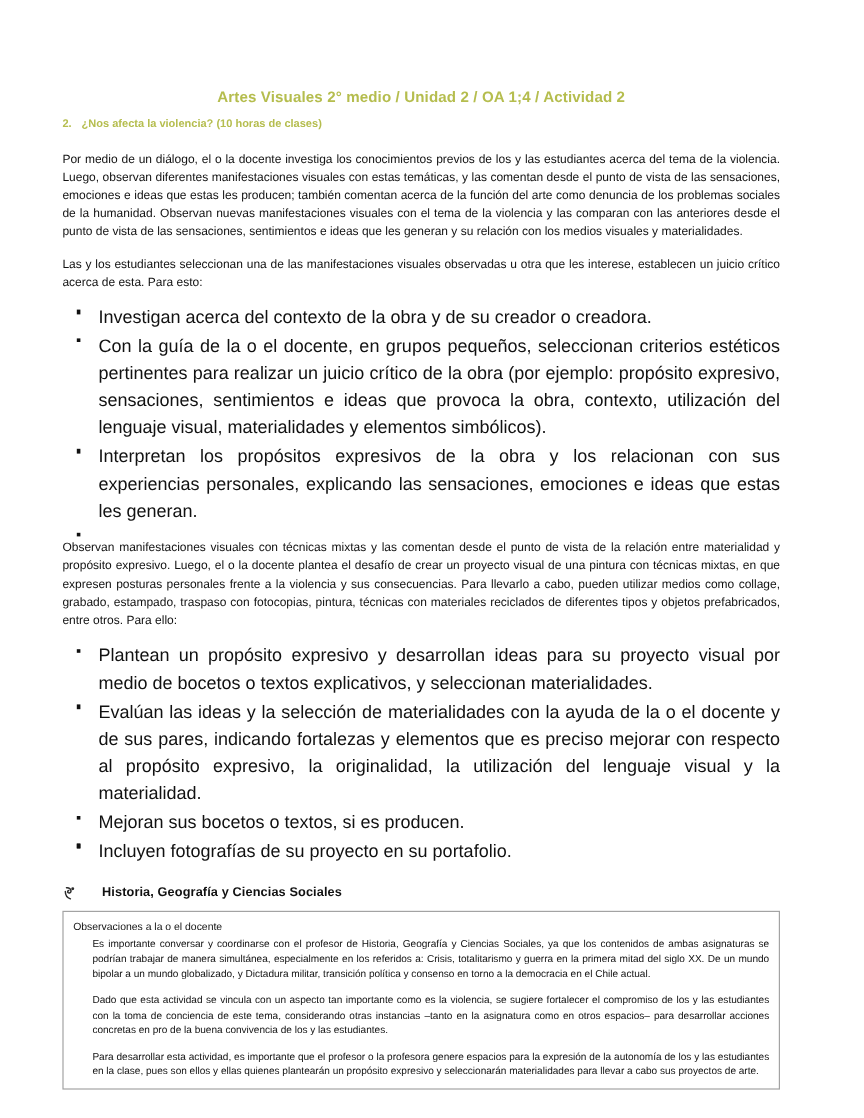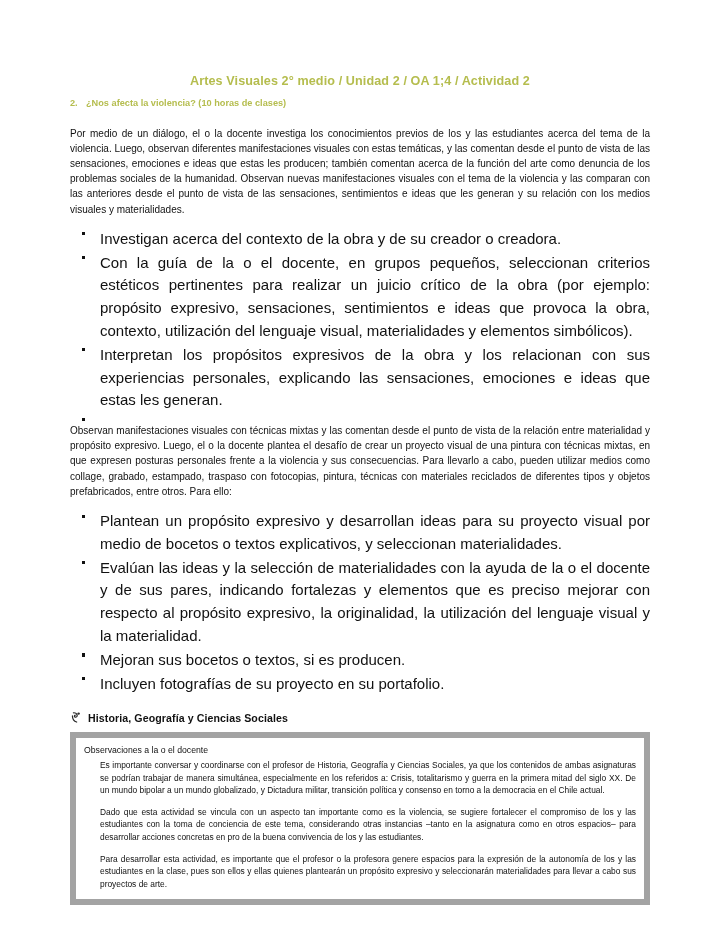--- a/index.html
+++ b/index.html
@@ -13,21 +13,21 @@
     height: 932px;
     font-family: "Liberation Sans", sans-serif;
     color: #1a1a1a;
     position: relative;
     overflow: hidden;
   }
   .page {
     width: 720px;
     height: 932px;
     box-sizing: border-box;
-    padding: 74px 70px 20px 70px;
+    padding: 74px 70px 20px 52px;
     background: #ffffff;
   }
   .doc-title {
     text-align: center;
     font-size: 12.6px;
     font-weight: bold;
     color: #b5bd4e;
     letter-spacing: 0.1px;
     margin: 0 0 9px 0;
     line-height: 1.2;
@@ -76,40 +76,40 @@
     left: 12px;
     top: 4.5px;
     width: 3.2px;
     height: 3.2px;
     background: #111111;
     display: block;
   }
   .section-heading {
     display: flex;
     align-items: center;
-    gap: 5px;
+    gap: 20px;
     margin: 16px 0 8px 0;
   }
   .section-heading .sect-icon {
     width: 13px;
     height: 13px;
     flex: none;
     display: inline-flex;
     align-items: center;
     justify-content: center;
     color: #2b2b2b;
   }
   .section-heading .sect-label {
     font-size: 10.6px;
     font-weight: bold;
     color: #111111;
     letter-spacing: 0.1px;
   }
   .note-box {
-    border: 6px solid #a3a3a3;
+    border: 1px solid #a3a3a3;
     box-sizing: border-box;
     padding: 6px 8px 8px 8px;
     margin-top: 4px;
     background: #ffffff;
   }
   .note-box .note-title {
     font-size: 8.7px;
     color: #111111;
     margin: 0 0 2px 0;
     line-height: 1.45;
@@ -135,20 +135,21 @@
 
   <h1 class="doc-title">Artes Visuales 2° medio / Unidad 2 / OA 1;4 / Actividad 2</h1>
 
   <div class="subtitle-row">
     <span class="subtitle-num">2.</span>
     <span class="subtitle-text">¿Nos afecta la violencia? (10 horas de clases)</span>
   </div>
 
   <p class="body-text">Por medio de un diálogo, el o la docente investiga los conocimientos previos de los y las estudiantes acerca del tema de la violencia. Luego, observan diferentes manifestaciones visuales con estas temáticas, y las comentan desde el punto de vista de las sensaciones, emociones e ideas que estas les producen; también comentan acerca de la función del arte como denuncia de los problemas sociales de la humanidad. Observan nuevas manifestaciones visuales con el tema de la violencia y las comparan con las anteriores desde el punto de vista de las sensaciones, sentimientos e ideas que les generan y su relación con los medios visuales y materialidades.</p>
 
+  <p class="body-text">Las y los estudiantes seleccionan una de las manifestaciones visuales observadas u otra que les interese, establecen un juicio crítico acerca de esta. Para esto:</p>
 
   <ul class="bullets">
     <li>
       <span class="bullet-mark"></span>
       <span>Investigan acerca del contexto de la obra y de su creador o creadora.</span>
     </li>
     <li>
       <span class="bullet-mark"></span>
       <span>Con la guía de la o el docente, en grupos pequeños, seleccionan criterios estéticos pertinentes para realizar un juicio crítico de la obra (por ejemplo: propósito expresivo, sensaciones, sentimientos e ideas que provoca la obra, contexto, utilización del lenguaje visual, materialidades y elementos simbólicos).</span>
     </li>

